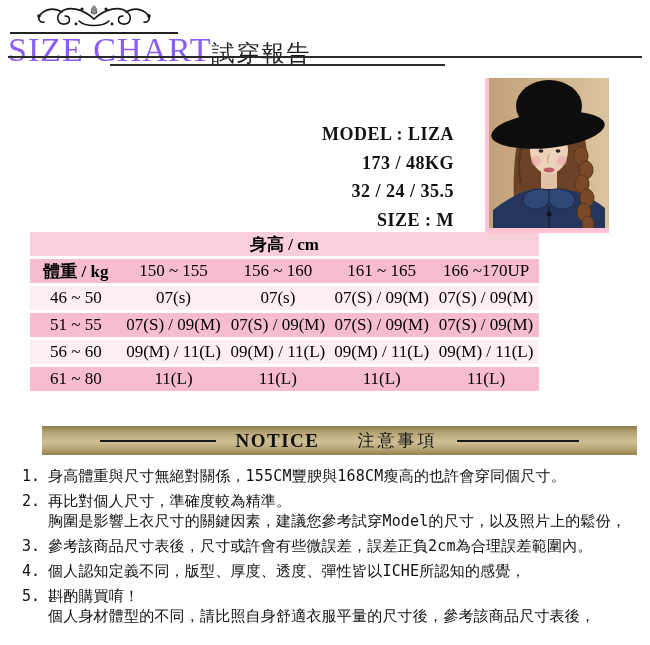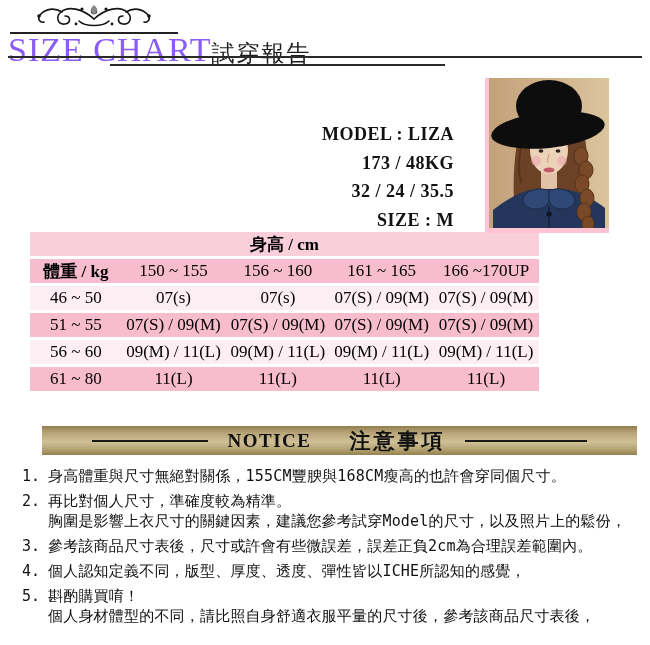--- a/index.html
+++ b/index.html
@@ -36,21 +36,21 @@
   .c0 { width:18%; } .c1 { width:20.4%; } .c2 { width:20.6%; } .c3 { width:20.2%; } .c4 { width:20.8%; }
 
   
   .notice-bar { position:absolute; left:42px; top:426px; width:595px; height:29px;
                 background:linear-gradient(180deg,#8f7d4e 0%,#b6a375 22%,#cfc096 55%,#b2a070 82%,#93814f 100%);
                 display:flex; align-items:center; justify-content:center; z-index:2; }
   .notice-line { height:2px; background:#1a1a1a; }
   .nl-left { width:116px; margin-right:20px; }
   .nl-right { width:122px; margin-left:20px; }
   .notice-en { font-size:19px; font-weight:bold; color:#111; letter-spacing:1.5px; }
-  .notice-zh { font-size:21px; font-weight:bold; color:#111; letter-spacing:3px; margin-left:38px; }
+  .notice-zh { font-size:17px; font-weight:normal; color:#111; letter-spacing:3px; margin-left:38px; }
 
   
   .notes { position:absolute; left:22px; top:466px; width:620px;
            font-family:"DejaVu Sans Mono","Liberation Mono",monospace;
            font-size:15px; color:#111; }
   .note-item { display:flex; margin-bottom:5px; }
   .note-num { flex:none; width:26px; line-height:20px; }
   .note-lines { line-height:20px; white-space:nowrap; letter-spacing:0.2px; }
 </style>
 </head>

